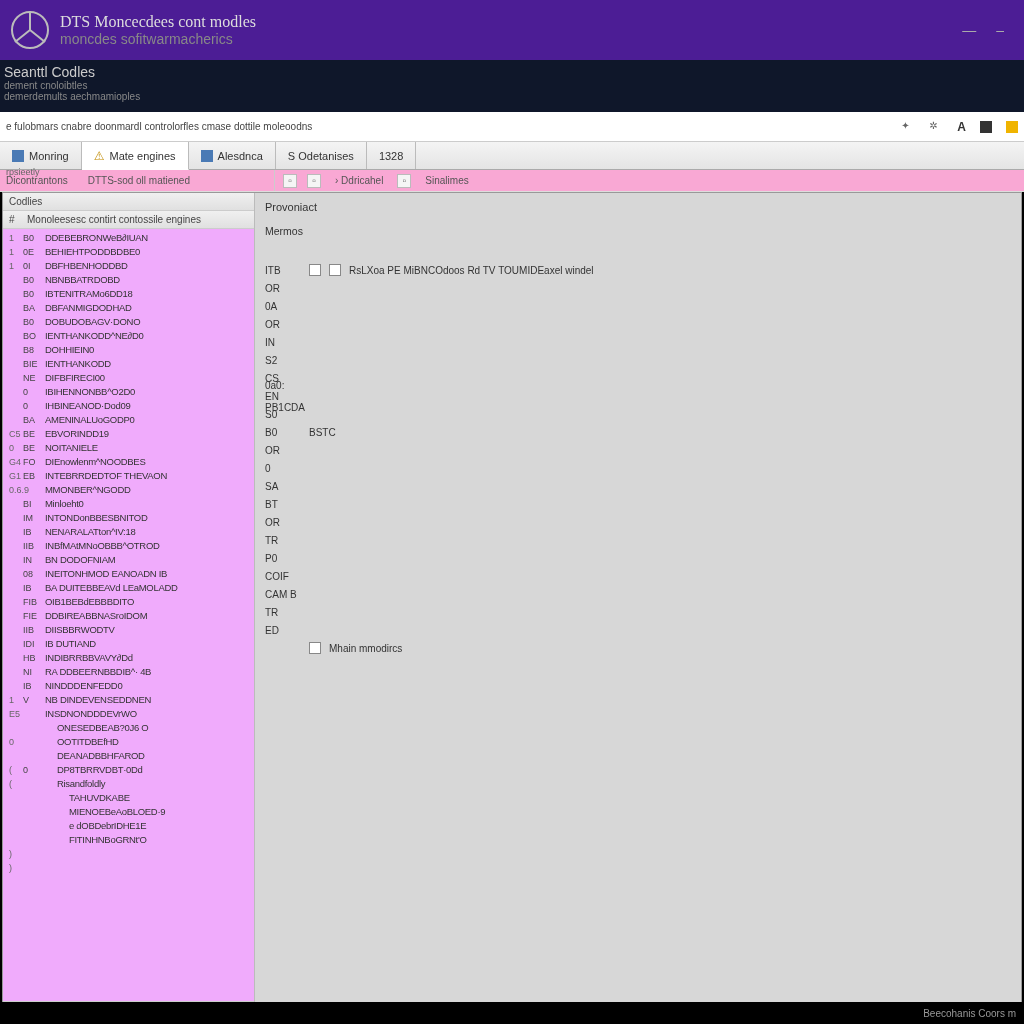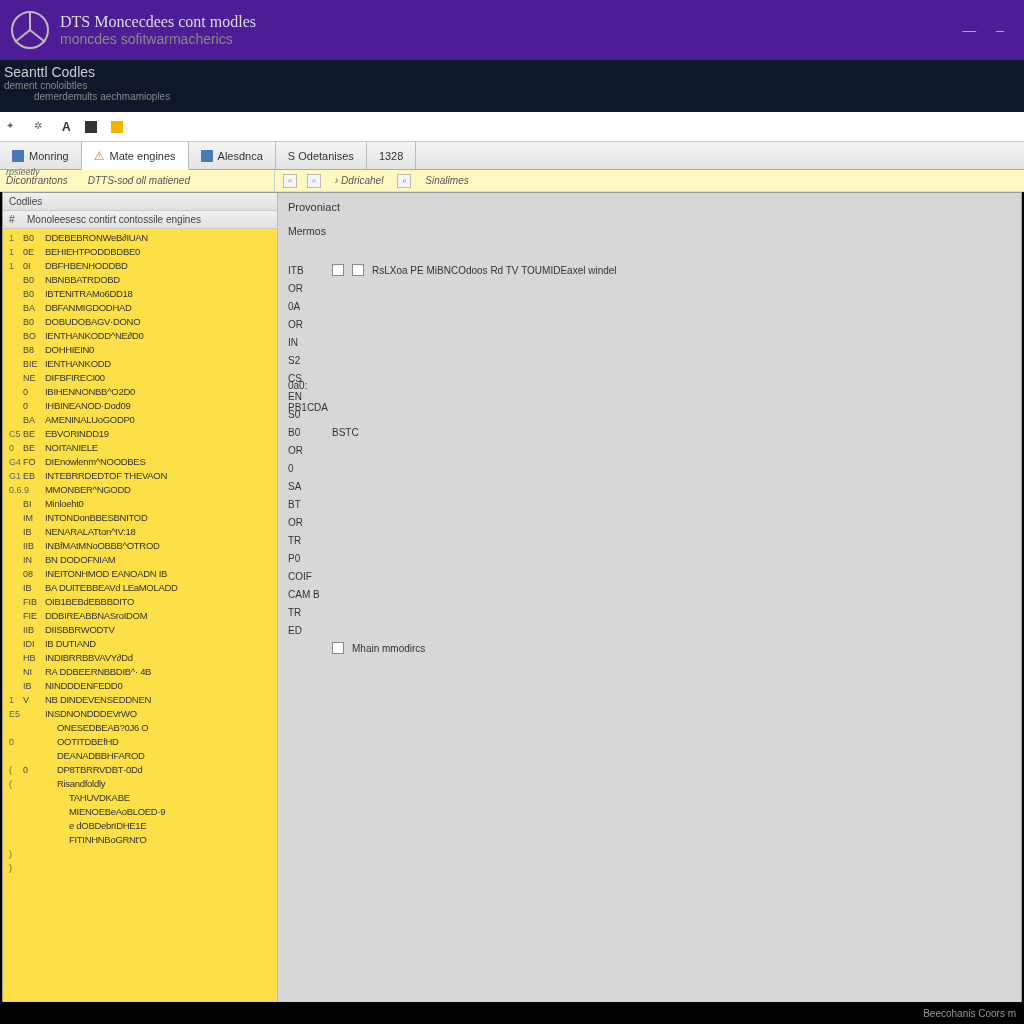--- a/index.html
+++ b/index.html
@@ -10,47 +10,47 @@
 .logo svg { width:40px; height:40px; }
 .titlebar-text { flex:1; }
 .titlebar-title { font-size:16px; color:#ddd; font-family:Georgia,serif; }
 .titlebar-sub { font-size:14px; color:#888; }
 .titlebar-ctrl { display:flex; gap:20px; padding-right:10px; color:#aaa; }
 .titlebar-ctrl span { font-size:14px; cursor:default; }
 
 .header2 { background:#0f172a; color:#bbb; padding:4px 0 10px 4px; }
 .header2-title { font-size:14px; color:#ccc; }
 .header2-s1 { font-size:10px; color:#888; }
-.header2-s2 { font-size:10px; color:#888;margin-left:30px; }
+.header2-s2 { font-size:10px; color:#888; }
 
 .toolbar-top { height:30px; background:#fff; border-bottom:1px solid #ccc; display:flex; align-items:center; font-size:10px; color:#444; padding:0 6px; justify-content:space-between; }
 .toolbar-top-left { flex:1; overflow:hidden; white-space:nowrap; }
 .toolbar-top-right { display:flex; gap:14px; align-items:center; }
 .toolbar-top-right .ico { width:14px; height:14px; display:inline-block; }
 .ico-gear { color:#666; }
 .ico-a { font-weight:bold; font-size:12px; color:#333; }
 .ico-sq { width:12px; height:12px; background:#333; display:inline-block; }
 .ico-yel { width:12px; height:12px; background:#f0b400; display:inline-block; }
 
 .tabstrip { height:28px; background:linear-gradient(#f4f4f4,#e4e4e4); border-bottom:1px solid #aaa; display:flex; align-items:stretch; font-size:11px; }
 .tab { display:flex; align-items:center; gap:5px; padding:0 12px; border-right:1px solid #bbb; color:#333; cursor:default; }
 .tab.active { background:#fff; border-bottom:1px solid #fff; margin-bottom:-1px; }
 .tab .ti { width:12px; height:12px; }
 .ti-blue { background:#4a7ab5; }
 .ti-warn { font-size:12px; color:#c08a00; }
 
-.subhead { height:22px; background:#fef9c3; border-bottom:1px solid #ddd; display:flex; font-size:10px; color:#555;font-style:italic; }
+.subhead { height:22px; background:#f9a8d4; border-bottom:1px solid #ddd; display:flex; font-size:10px; color:#555; }
 .subhead-left { width:275px; display:flex; padding-left:6px; align-items:center; gap:20px; border-right:1px solid #ccc; }
 .subhead-right { flex:1; display:flex; align-items:center; gap:10px; padding-left:8px; }
 .subhead-right .sico { width:14px; height:14px; display:inline-flex; align-items:center; justify-content:center; font-size:10px; }
 .sico.boxed { border:1px solid #bbb; background:#f5f5f5; }
 
 .workspace { display:flex; height:830px; background:#d9d9d9; border:1px solid #999; margin:0 2px; }
 
-.sidebar { width:275px; background:#fde047; border-right:1px solid #bbb; display:flex; flex-direction:column; font-size:10px; color:#333; }
+.sidebar { width:252px; background:#f0abfc; border-right:1px solid #bbb; display:flex; flex-direction:column; font-size:10px; color:#333; }
 .sidebar-tophdr { background:linear-gradient(#f0f0f0,#e0e0e0); border-bottom:1px solid #ccc; padding:3px 6px; font-size:10px; color:#444;}
 .sidebar-hdr { background:linear-gradient(#f0f0f0,#e0e0e0); border-bottom:1px solid #ccc; padding:3px 6px; font-size:10px; color:#444; display:flex; }
 .sidebar-hdr .col1 { width:18px; }
 .sidebar-list { flex:1; overflow:hidden; padding:2px 0; }
 .row { display:flex; padding:0 6px; line-height:14px; height:14px; white-space:nowrap; }
 .row .c0 { width:14px; color:#666; font-size:9px; }
 .row .c1 { width:22px; color:#444; font-size:9px; }
 .row .c2 { flex:1; overflow:hidden; text-overflow:ellipsis; color:#333; font-size:9.5px; letter-spacing:-0.3px; }
 .row.indent1 .c2 { padding-left:12px; }
 .row.indent2 .c2 { padding-left:24px; }
@@ -86,20 +86,21 @@
   </div>
 </div>
 
 <div class="header2">
   <div class="header2-title">Seanttl Codles</div>
   <div class="header2-s1">dement cnoloibtles</div>
   <div class="header2-s2">demerdemults aechmamioples</div>
 </div>
 
 <div class="toolbar-top">
+  <div class="toolbar-top-left">e fulobmars cnabre doonmardl controlorfles cmase dottile moleoodns</div>
   <div class="toolbar-top-right">
     <span class="ico ico-gear">✦</span>
     <span class="ico ico-gear">✲</span>
     <span class="ico-a">A</span>
     <span class="ico-sq"></span>
     <span class="ico-yel"></span>
   </div>
 </div>
 
 <div class="tabstrip" id="tabstrip">

